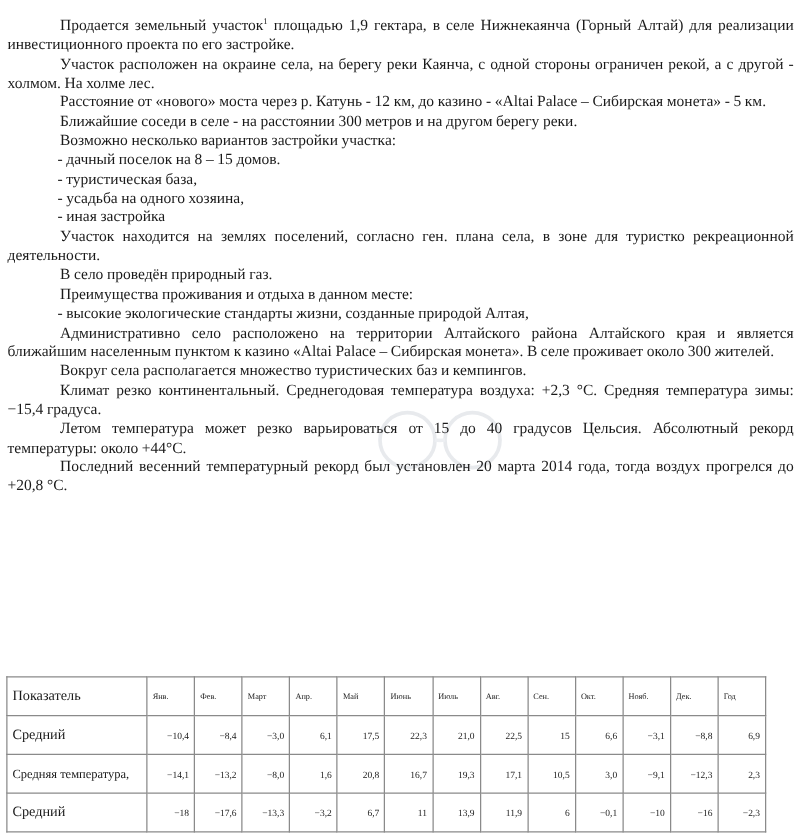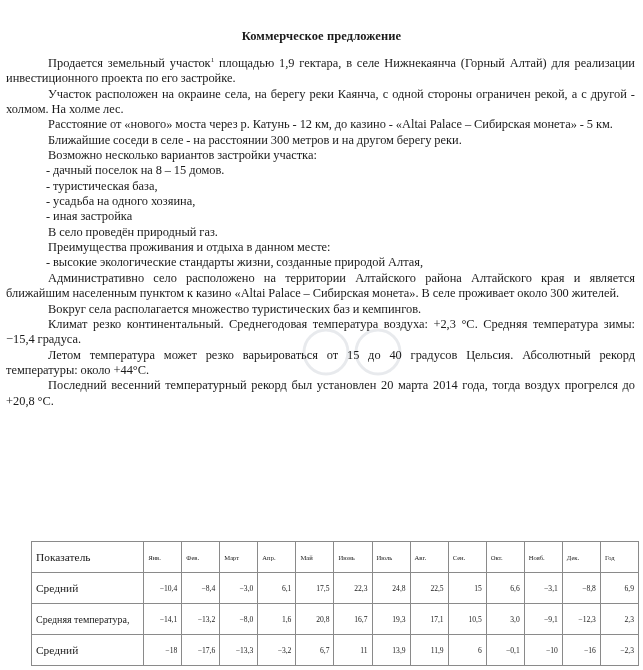--- a/index.html
+++ b/index.html
@@ -75,21 +75,21 @@
 
   sup.fn {
     font-size: 7px;
     vertical-align: super;
     line-height: 0;
   }
 
   
   .table-wrap {
     position: absolute;
-    left: 31px;
+    left: 5px;
     top: 541px;
     width: 608px;
     z-index: 1;
   }
   table.climate {
     border-collapse: collapse;
     width: 608px;
     table-layout: fixed;
     font-family: "Liberation Serif", "DejaVu Serif", serif;
   }
@@ -135,39 +135,39 @@
         <circle cx="78" cy="34" r="22"></circle>
       </g>
       <g fill="none" stroke="#dfe3e8" stroke-width="3">
         <path d="M48 34 a22 22 0 0 0 8 0"></path>
       </g>
     </svg>
   </div>
 
   <div class="content">
 
-    <h1 class="doc-title">Коммерческое предложение</h1>
 
     <div class="body-text">
 
       <p class="para"><span>Продается земельный участок</span><sup class="fn">1</sup><span> площадью 1,9 гектара, в селе Нижнекаянча (Горный Алтай) для реализации инвестиционного проекта по его застройке.</span></p>
 
       <p class="para">Участок расположен на окраине села, на берегу реки Каянча, с одной стороны ограничен рекой, а с другой - холмом. На холме лес.</p>
 
       <p class="para">Расстояние от «нового» моста через р. Катунь - 12 км, до казино - «Altai Palace – Сибирская монета» - 5 км.</p>
 
       <p class="para">Ближайшие соседи в селе - на расстоянии 300 метров и на другом берегу реки.</p>
 
       <p class="para">Возможно несколько вариантов застройки участка:</p>
 
       <p class="para dash">- дачный поселок на 8 – 15 домов.</p>
       <p class="para dash">- туристическая база,</p>
       <p class="para dash">- усадьба на одного хозяина,</p>
       <p class="para dash">- иная застройка</p>
 
+      <p class="para">Участок находится на землях поселений, согласно ген. плана села, в зоне для туристко рекреационной деятельности.</p>
 
       <p class="para">В село проведён природный газ.</p>
 
       <p class="para">Преимущества проживания и отдыха в данном месте:</p>
 
       <p class="para dash">- высокие экологические стандарты жизни, созданные природой Алтая,</p>
 
       <p class="para">Административно село расположено на территории Алтайского района Алтайского края и является ближайшим населенным пунктом к казино «Altai Palace – Сибирская монета». В селе проживает около 300 жителей.</p>
 
       <p class="para">Вокруг села располагается множество туристических баз и кемпингов.</p>
@@ -218,21 +218,21 @@
         </tr>
 
         <tr>
           <td class="rowlabel">Средний</td>
           <td class="val">−10,4</td>
           <td class="val">−8,4</td>
           <td class="val">−3,0</td>
           <td class="val">6,1</td>
           <td class="val">17,5</td>
           <td class="val">22,3</td>
-          <td class="val">24,8</td>
+          <td class="val">21,0</td>
           <td class="val">22,5</td>
           <td class="val">15</td>
           <td class="val">6,6</td>
           <td class="val">−3,1</td>
           <td class="val">−8,8</td>
           <td class="val">6,9</td>
         </tr>
 
         <tr>
           <td class="rowlabel small">Средняя температура,</td>

